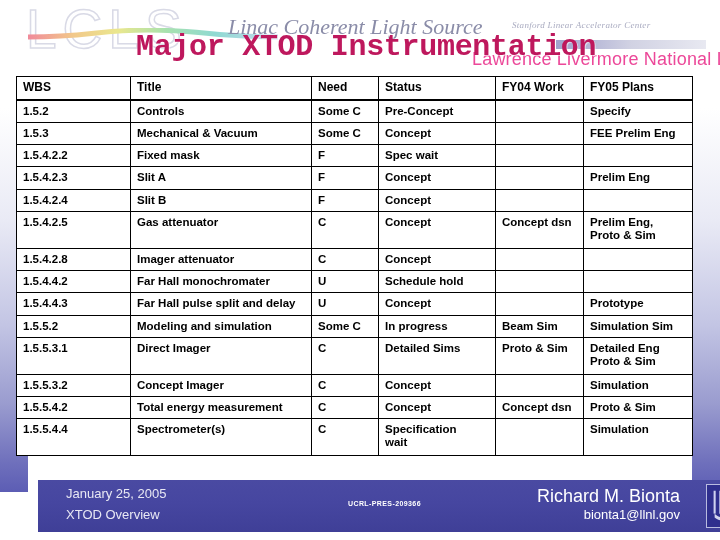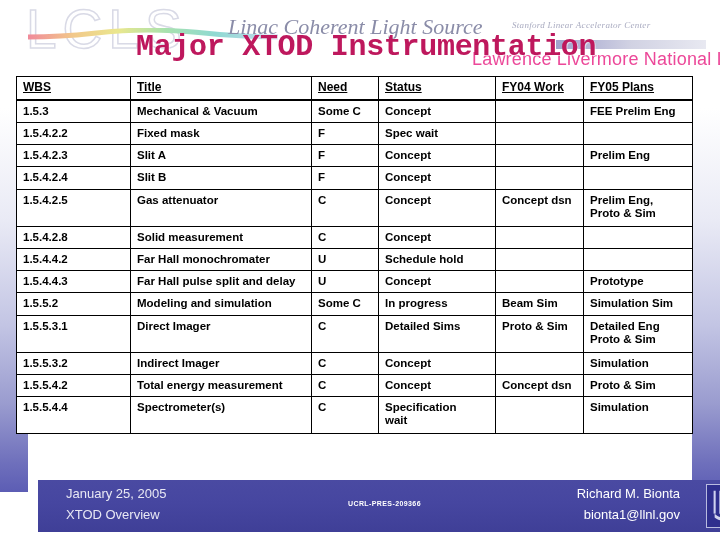--- a/index.html
+++ b/index.html
@@ -149,21 +149,20 @@
     font-weight: bold;
     line-height: 1.15;
     overflow: hidden;
   }
 
   #wbs-table thead th {
     font-size: 12px;
     border-bottom-width: 2.6px;
     padding-top: 4px;
     padding-bottom: 4px;
-    text-decoration: underline;
   }
 
   #wbs-table tbody td { font-size: 11.5px; }
 
   .col-wbs    { width: 114px; }
   .col-title  { width: 181px; }
   .col-need   { width: 67px;  }
   .col-status { width: 117px; }
   .col-fy04   { width: 88px;  }
   .col-fy05   { width: 109px; }
@@ -203,21 +202,21 @@
     left: 310px; top: 20px;
     font-size: 7px;
     font-weight: bold;
     letter-spacing: .4px;
     color: #ffffff;
     white-space: nowrap;
   }
   .foot-name {
     position: absolute;
     right: 78px; top: 6px;
-    font-size: 13px;
+    font-size: 18px;
     color: #ffffff;
     white-space: nowrap;
   }
   .foot-mail {
     position: absolute;
     right: 78px; top: 27px;
     font-size: 13px;
     color: #ffffff;
     white-space: nowrap;
     text-align: right;
@@ -285,20 +284,28 @@
         <th>WBS</th>
         <th>Title</th>
         <th>Need</th>
         <th>Status</th>
         <th>FY04 Work</th>
         <th>FY05 Plans</th>
       </tr>
     </thead>
     <tbody id="table-body">
         <tr class="r-std">
+          <td>1.5.2</td>
+          <td>Controls</td>
+          <td>Some C</td>
+          <td>Pre-Concept</td>
+          <td></td>
+          <td>Specify</td>
+        </tr>
+        <tr class="r-std">
           <td>1.5.3</td>
           <td>Mechanical &amp; Vacuum</td>
           <td>Some C</td>
           <td>Concept</td>
           <td></td>
           <td>FEE Prelim Eng</td>
         </tr>
         <tr class="r-std">
           <td>1.5.4.2.2</td>
           <td>Fixed mask</td>
@@ -326,21 +333,21 @@
         <tr class="r-tall">
           <td>1.5.4.2.5</td>
           <td>Gas attenuator</td>
           <td>C</td>
           <td>Concept</td>
           <td>Concept dsn</td>
           <td>Prelim Eng,<br>Proto &amp; Sim</td>
         </tr>
         <tr class="r-std">
           <td>1.5.4.2.8</td>
-          <td>Solid measurement</td>
+          <td>Imager attenuator</td>
           <td>C</td>
           <td>Concept</td>
           <td></td>
           <td></td>
         </tr>
         <tr class="r-std">
           <td>1.5.4.4.2</td>
           <td>Far Hall monochromater</td>
           <td>U</td>
           <td>Schedule hold</td>
@@ -366,21 +373,21 @@
         <tr class="r-tall">
           <td>1.5.5.3.1</td>
           <td>Direct Imager</td>
           <td>C</td>
           <td>Detailed Sims</td>
           <td>Proto &amp; Sim</td>
           <td>Detailed Eng<br>Proto &amp; Sim</td>
         </tr>
         <tr class="r-std">
           <td>1.5.5.3.2</td>
-          <td>Indirect Imager</td>
+          <td>Concept Imager</td>
           <td>C</td>
           <td>Concept</td>
           <td></td>
           <td>Simulation</td>
         </tr>
         <tr class="r-std">
           <td>1.5.5.4.2</td>
           <td>Total energy measurement</td>
           <td>C</td>
           <td>Concept</td>

